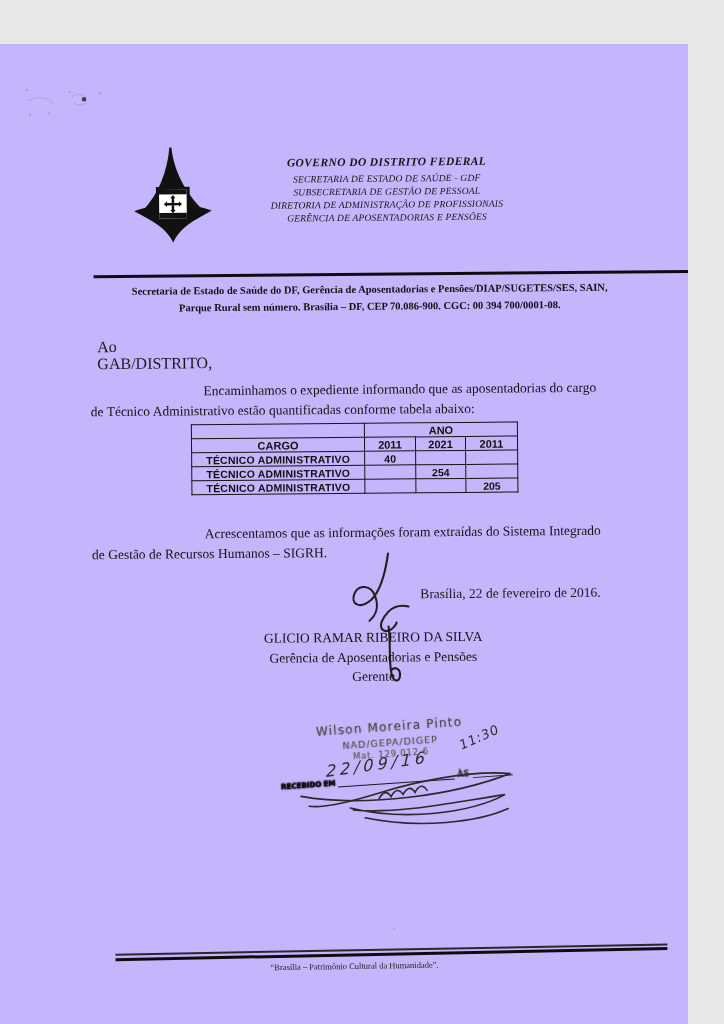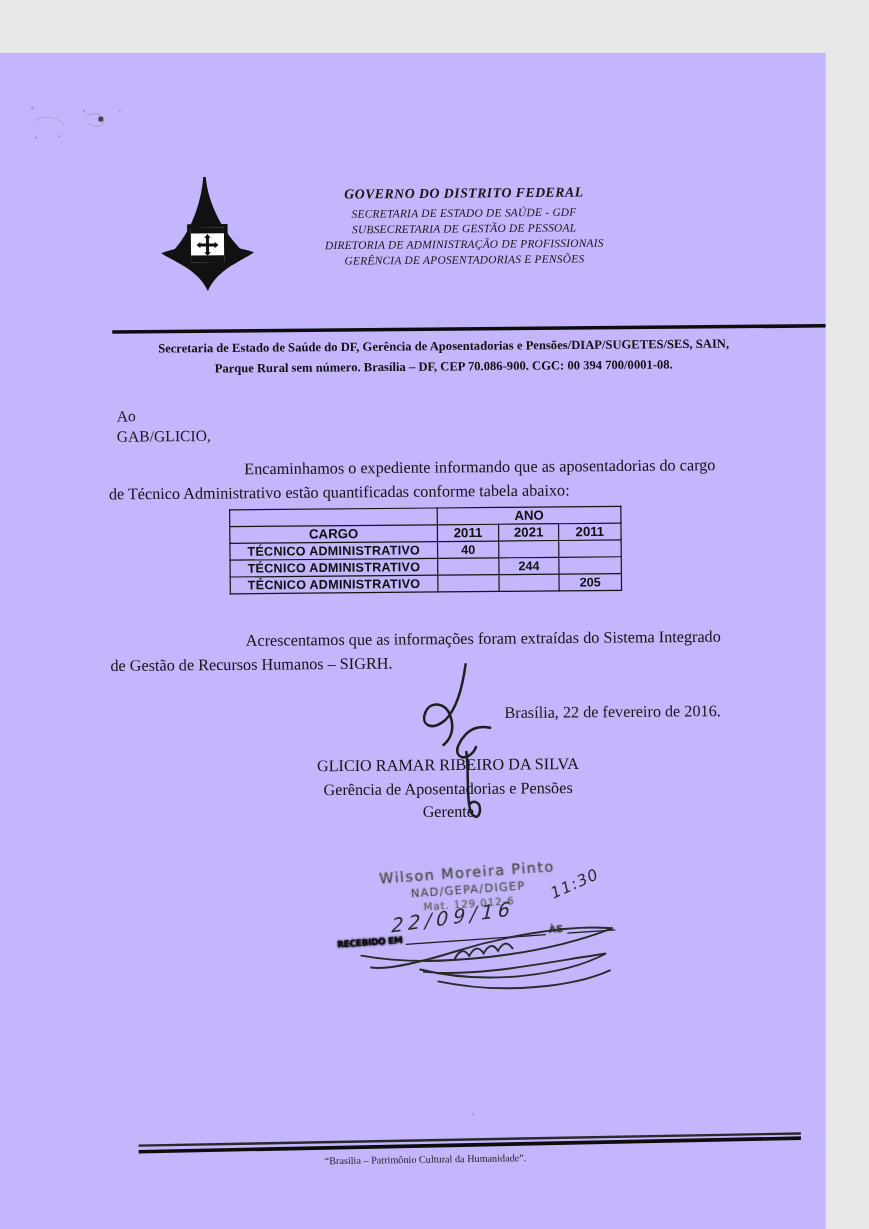--- a/index.html
+++ b/index.html
@@ -12,21 +12,21 @@
   .org{position:absolute;left:225px;top:112px;width:330px;text-align:center;
        font-style:italic;color:#161616;}
   .org .l1{font-weight:bold;font-size:11.5px;letter-spacing:0.4px;margin-bottom:5px;}
   .org .ln{font-size:9.5px;line-height:13px;letter-spacing:0.2px;}
 
   .rule-top{position:absolute;left:96px;top:229px;width:622px;height:3px;background:#0d0d0d;}
   .letterhead{position:absolute;left:72px;top:237px;width:600px;text-align:center;
               font-weight:bold;font-size:10.5px;line-height:17px;color:#111;}
 
   
-  .recipient{position:absolute;left:99px;top:293px;font-size:13px;line-height:16.5px;}
+  .recipient{position:absolute;left:99px;top:293px;font-size:16px;line-height:16.5px;}
   .para{position:absolute;left:92px;width:548px;font-size:13.5px;line-height:20px;color:#141414;}
   .para .indent{margin-left:113px;}
   #p1{top:336px;} #p2{top:479px;}
   .dateline{position:absolute;left:420px;top:543px;font-size:13.5px;}
 
   
   .doc-table{position:absolute;left:192px;top:379px;border-collapse:collapse;
              font-family:"Liberation Sans", sans-serif;color:#101010;}
   .doc-table td{border:1.6px solid #151515;padding:0 2px;text-align:center;
                 font-size:10.5px;height:13px;line-height:12px;font-weight:bold;}
@@ -109,21 +109,21 @@
     </div>
 
     <div class="rule-top"></div>
     <div class="letterhead">
       <div>Secretaria de Estado de Saúde do DF, Gerência de Aposentadorias e Pensões/DIAP/SUGETES/SES, SAIN,</div>
       <div>Parque Rural sem número. Brasília – DF, CEP 70.086-900. CGC: 00 394 700/0001-08.</div>
     </div>
 
     <div class="recipient">
       <div>Ao</div>
-      <div>GAB/GLICIO,</div>
+      <div>GAB/DISTRITO,</div>
     </div>
 
     <div class="para" id="p1">
       <div class="indent">Encaminhamos o expediente informando que as aposentadorias do cargo</div>
       <div>de Técnico Administrativo estão quantificadas conforme tabela abaixo:</div>
     </div>
 
     <table class="doc-table">
       <colgroup>
           <col style="width:173px">
@@ -144,21 +144,21 @@
       </tr>
       <tr>
         <td class="cargo-cell">TÉCNICO ADMINISTRATIVO</td>
         <td>40</td>
         <td></td>
         <td></td>
       </tr>
       <tr>
         <td class="cargo-cell">TÉCNICO ADMINISTRATIVO</td>
         <td></td>
-        <td>244</td>
+        <td>254</td>
         <td></td>
       </tr>
       <tr>
         <td class="cargo-cell">TÉCNICO ADMINISTRATIVO</td>
         <td></td>
         <td></td>
         <td>205</td>
       </tr>
     </tbody>
       </table>

